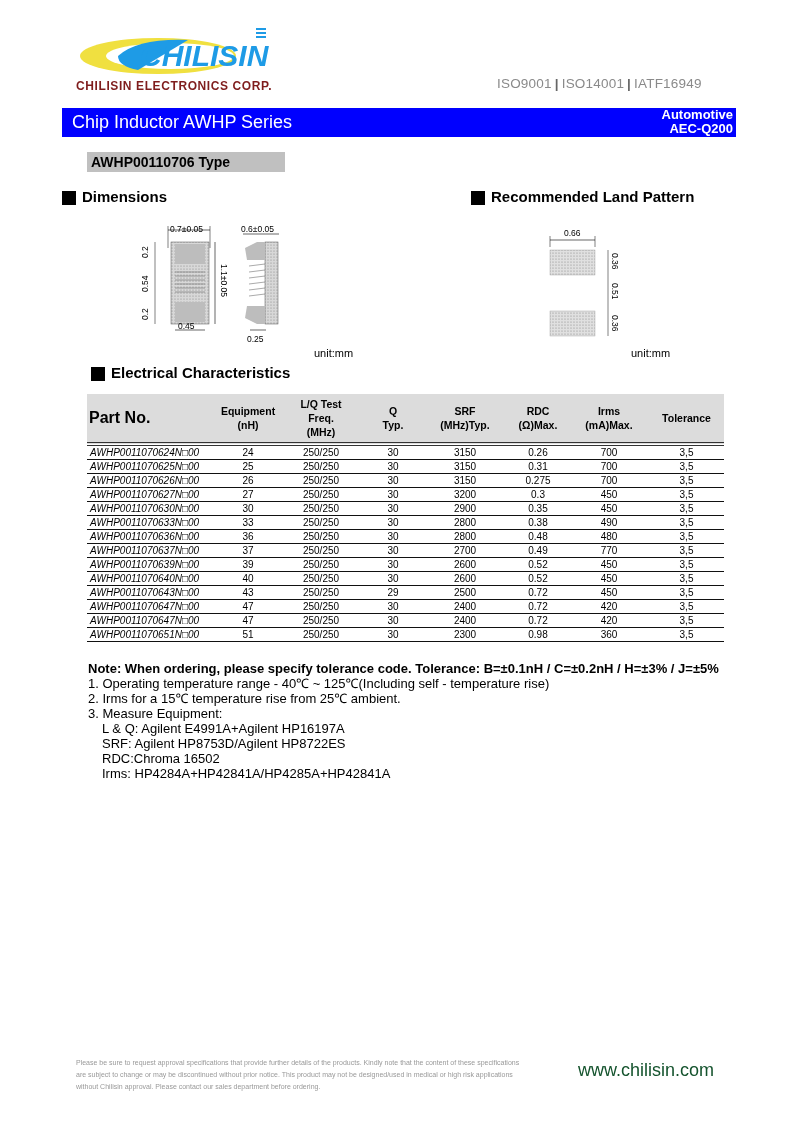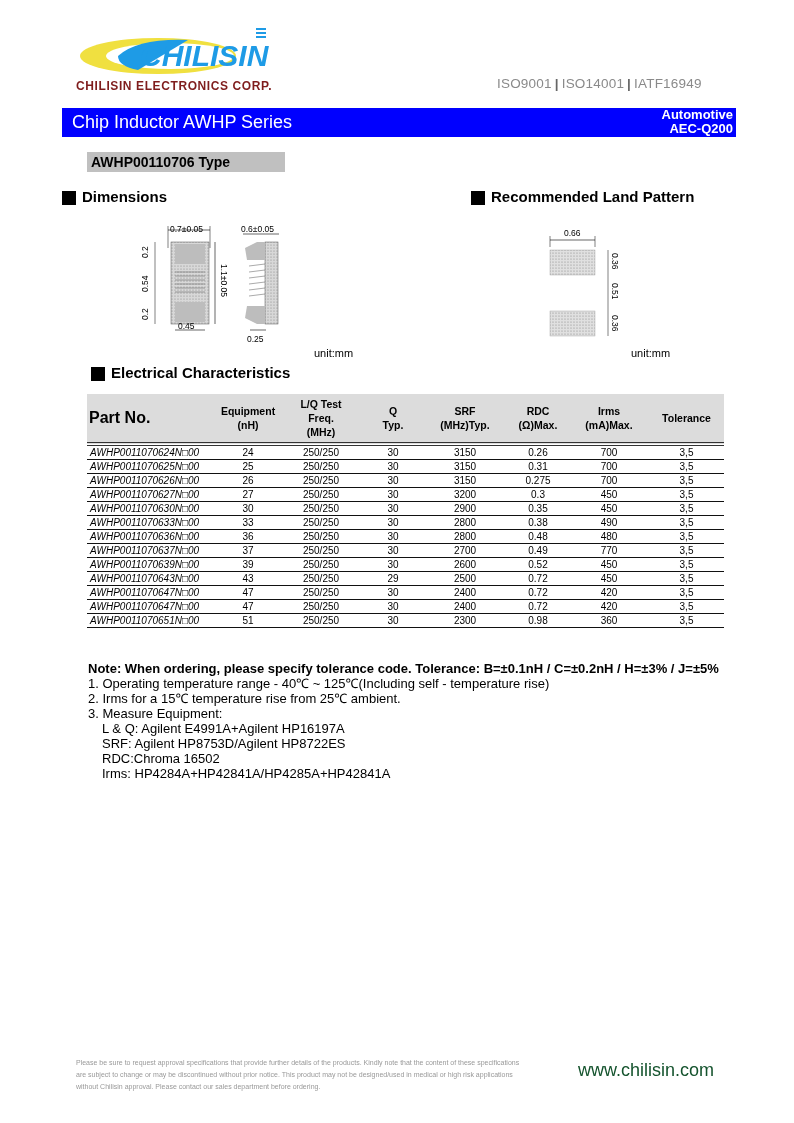--- a/index.html
+++ b/index.html
@@ -293,20 +293,30 @@
         <td class="pn">AWHP0011070639N□00</td>
         <td>39</td>
         <td>250/250</td>
         <td>30</td>
         <td>2600</td>
         <td>0.52</td>
         <td>450</td>
         <td>3,5</td>
       </tr>
       <tr>
+        <td class="pn">AWHP0011070640N□00</td>
+        <td>40</td>
+        <td>250/250</td>
+        <td>30</td>
+        <td>2600</td>
+        <td>0.52</td>
+        <td>450</td>
+        <td>3,5</td>
+      </tr>
+      <tr>
         <td class="pn">AWHP0011070643N□00</td>
         <td>43</td>
         <td>250/250</td>
         <td>29</td>
         <td>2500</td>
         <td>0.72</td>
         <td>450</td>
         <td>3,5</td>
       </tr>
       <tr>

